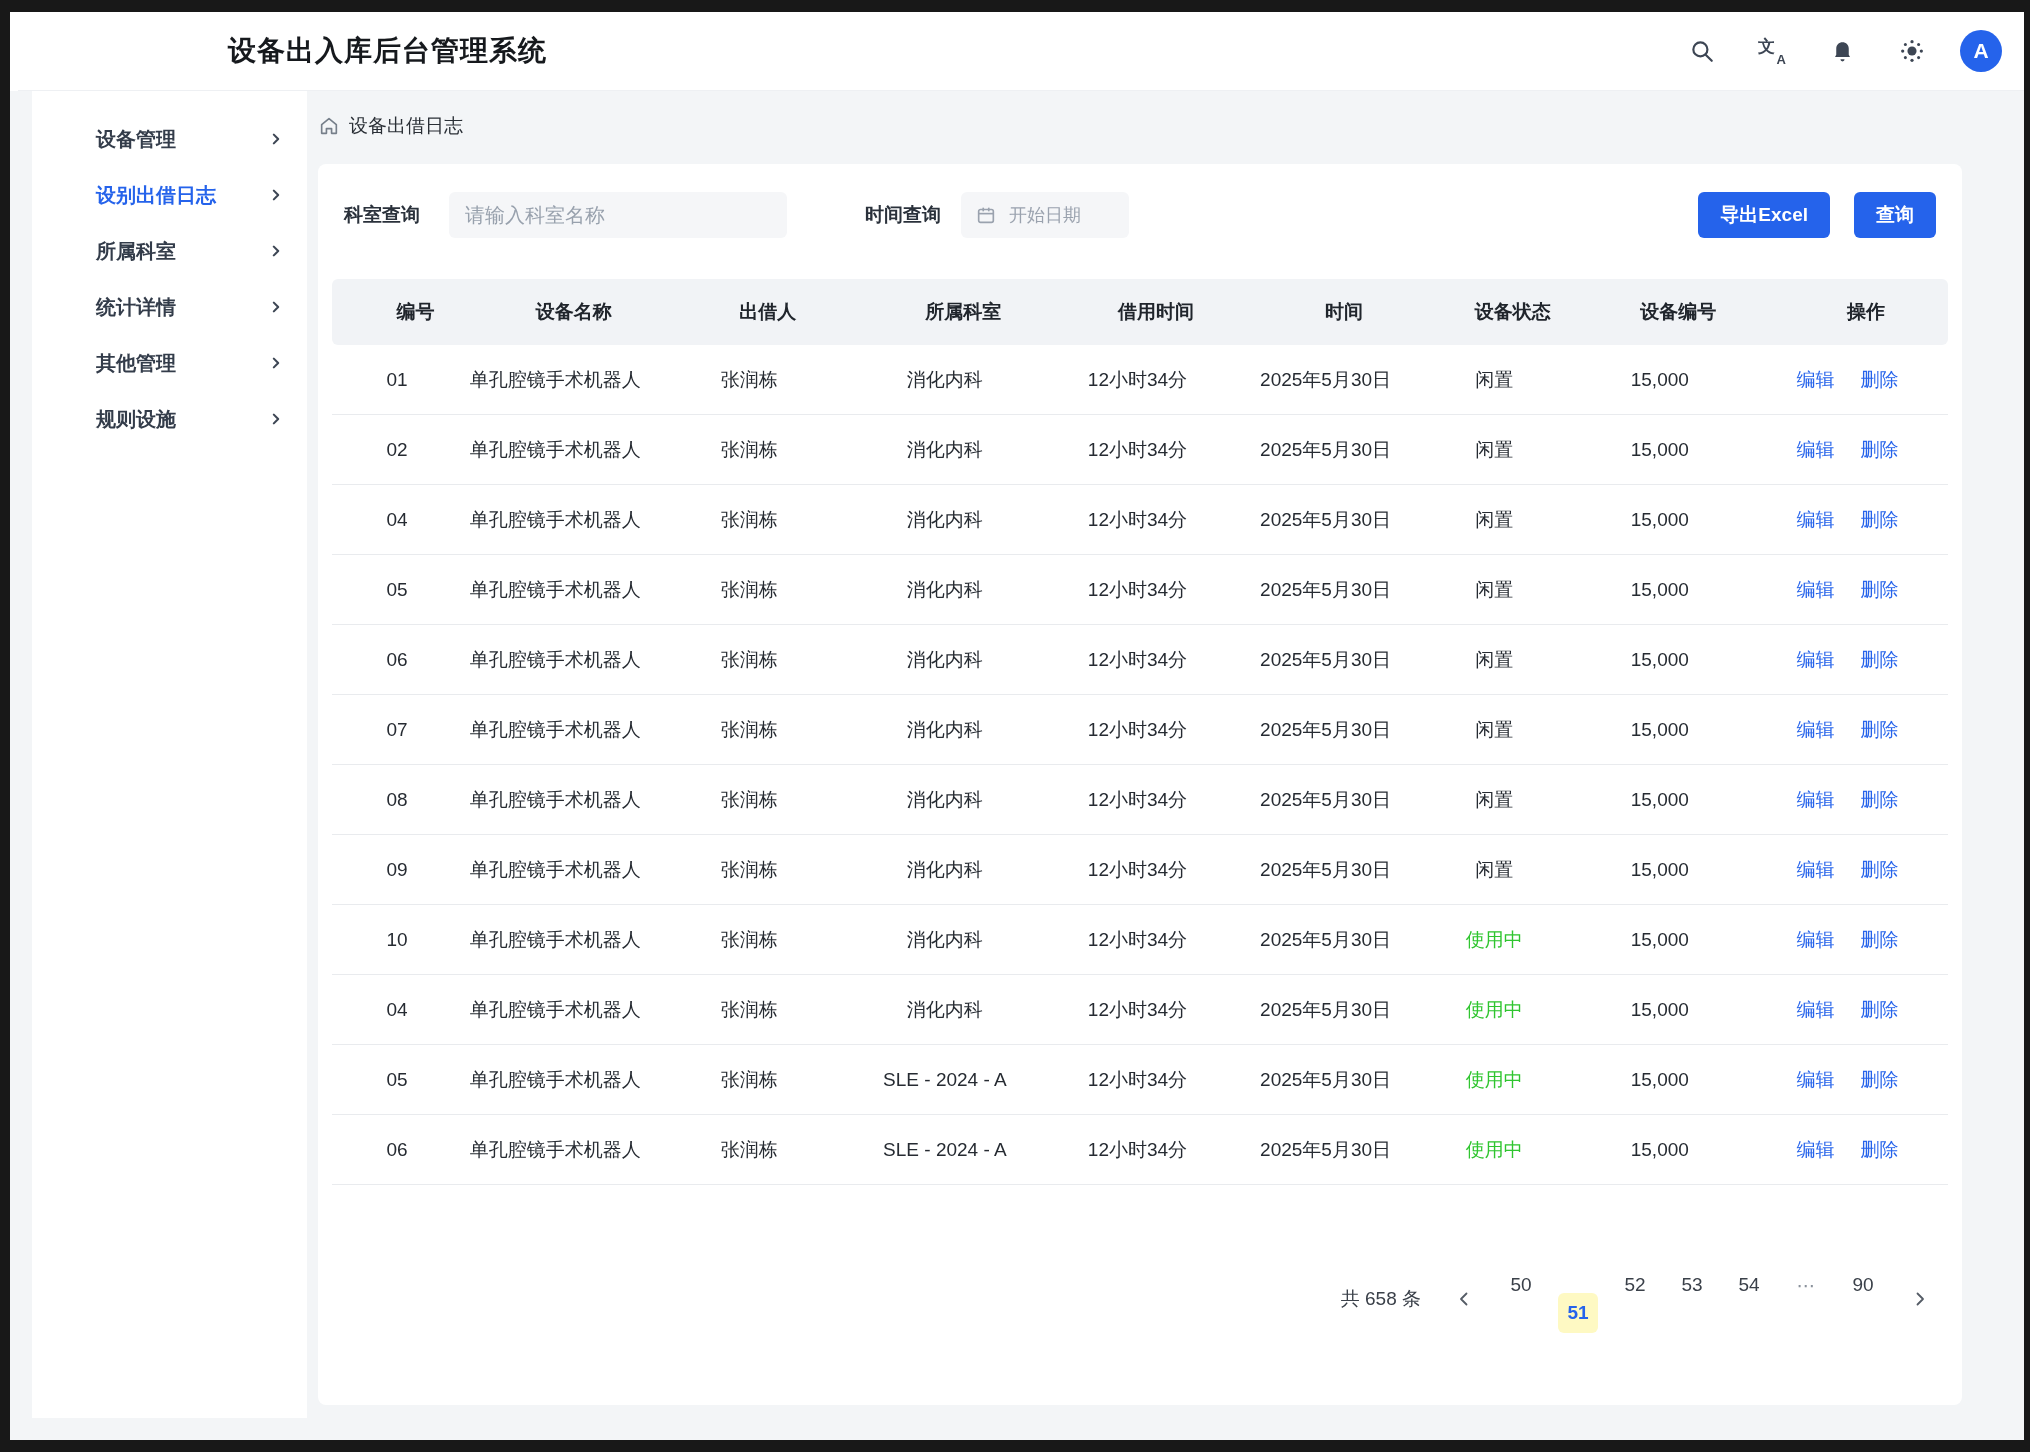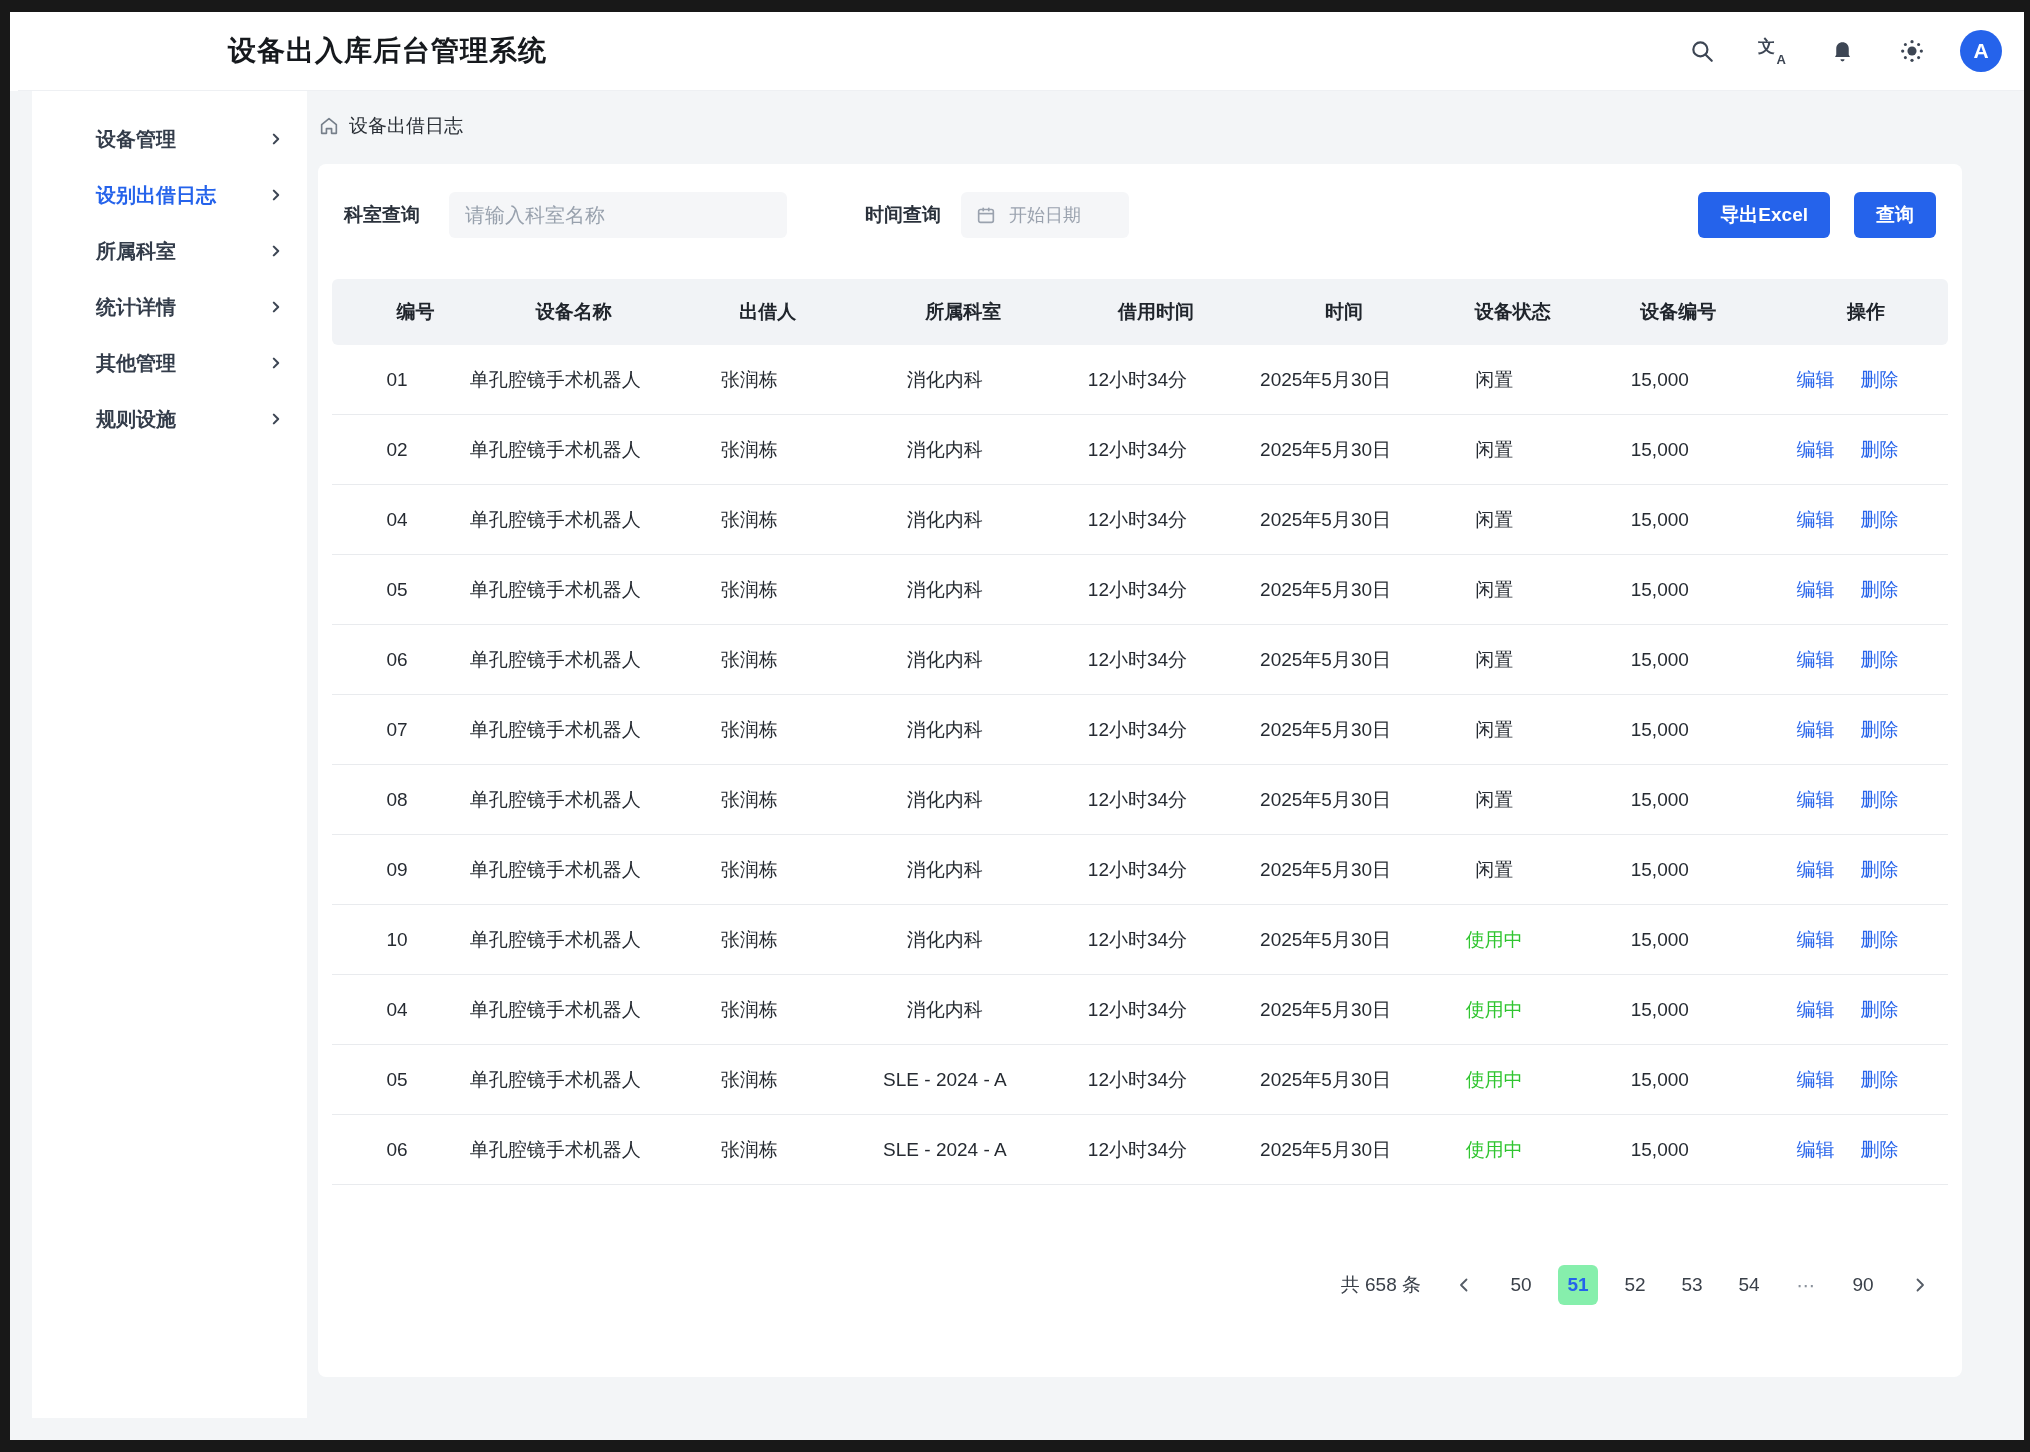--- a/index.html
+++ b/index.html
@@ -47,21 +47,21 @@
   th{text-align:center;}
   col.c1{width:130px}col.c2{width:186px}col.c3{width:202px}col.c4{width:189px}col.c5{width:196px}col.c6{width:180px}col.c7{width:157px}col.c8{width:174px}col.c9{width:201px}
   .status-in_use{color:#2fc52f;}
   .status-idle{color:#262b32;}
   .op-link{color:#2563eb;cursor:pointer;margin:0 13px;white-space:nowrap;}
   
   .pagination{margin-top:80px;display:flex;align-items:center;justify-content:flex-end;gap:17px;padding-right:8px;font-size:19px;color:#3a4049;}
   .pg-total{margin-right:6px;}
   .pg-btn{width:40px;height:40px;display:flex;align-items:center;justify-content:center;cursor:pointer;border-radius:6px;color:#555c66;}
   .pg-num{width:40px;height:40px;display:flex;align-items:center;justify-content:center;cursor:pointer;border-radius:6px;color:#3a4049;}
-  .pg-num.active{background:#86efac;color:#2563eb;font-weight:600;}
+  .pg-num.active{background:#fef9c3;color:#2563eb;font-weight:600;margin-top:28px;}
   .pg-ellipsis{color:#8a919b;}
 </style>
 </head>
 <body>
 
 <div class="app">
 
   <div class="header">
     <div class="app-title">设备出入库后台管理系统</div>
     <div class="header-right">

